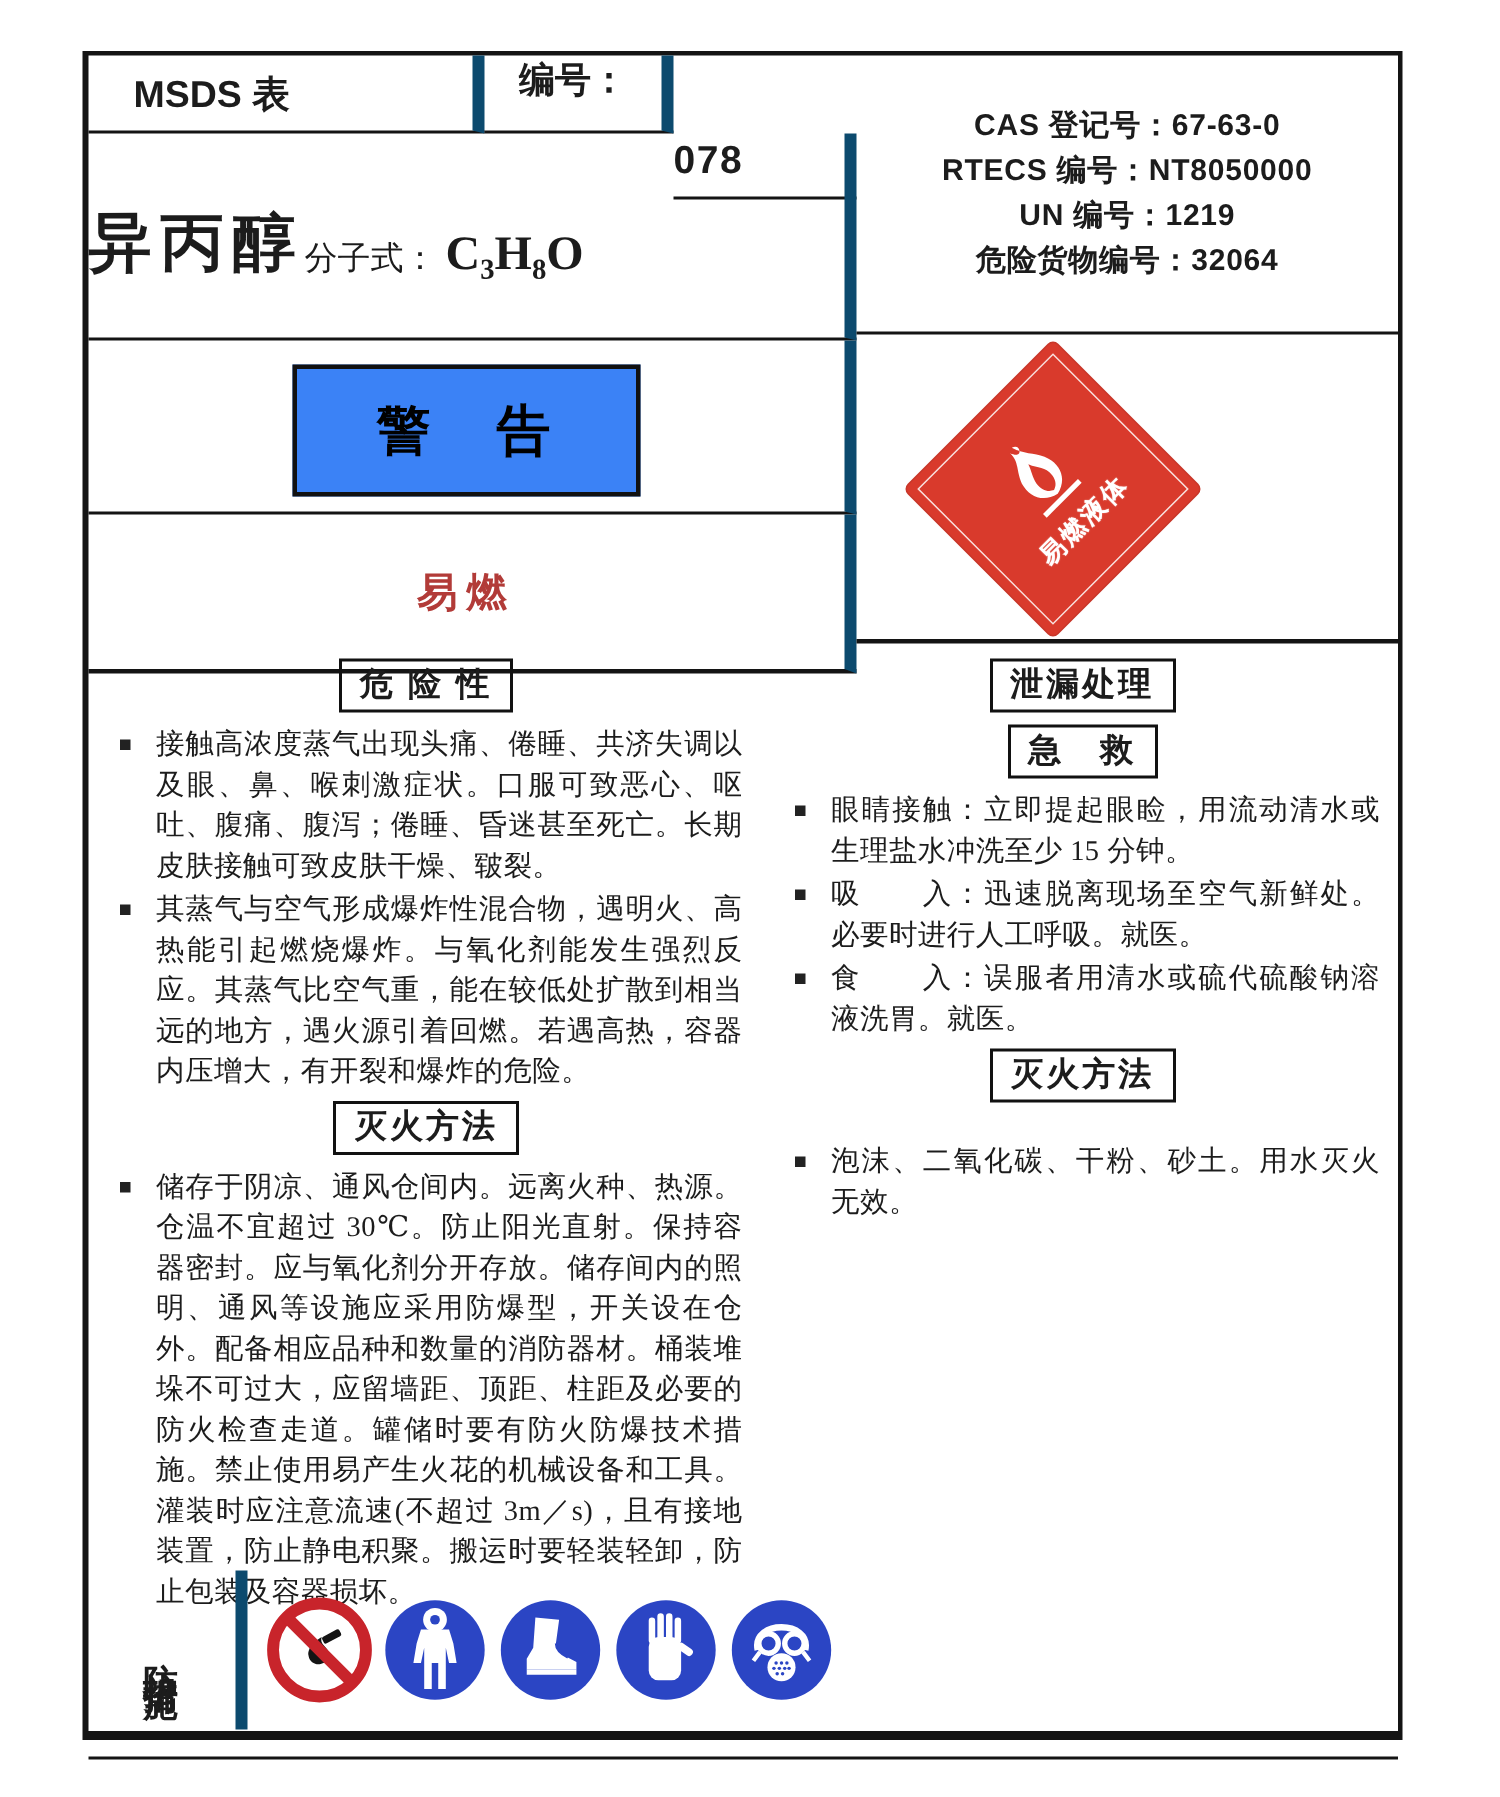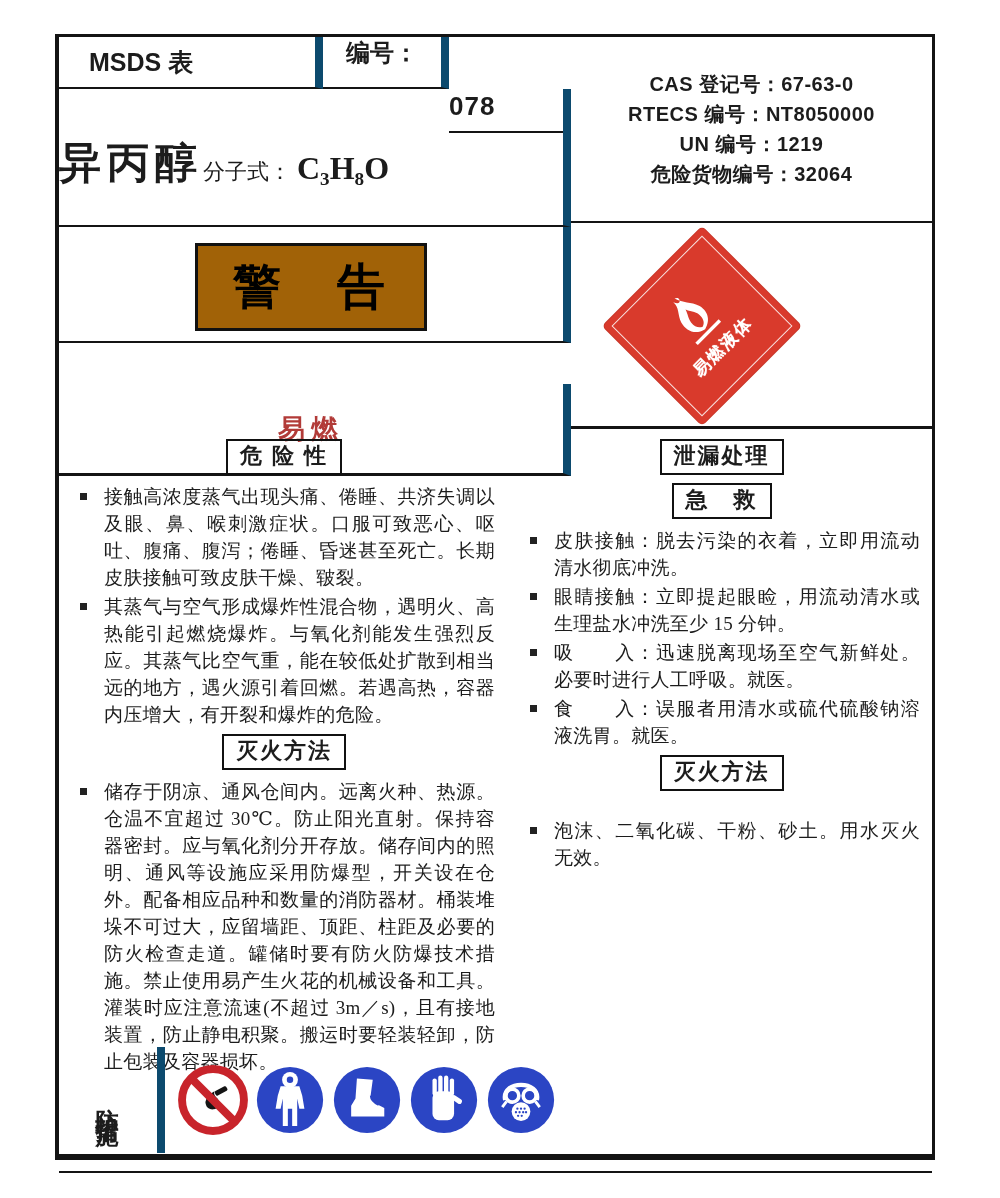--- a/index.html
+++ b/index.html
@@ -20,27 +20,27 @@
   .c-num{left:390px;top:0;width:122px;height:52px;display:flex;align-items:center;padding-left:0;
           font-family:"Liberation Sans",sans-serif;font-weight:bold;font-size:26px;letter-spacing:1px;margin-top:44px;}
   
   .c-name{left:0;top:52px;width:512px;height:138px;display:flex;flex-direction:row;align-items:center;padding-top:12px;}
   .chem-name{font-size:42px;font-weight:600;letter-spacing:6px;line-height:52px;}
   .formula-line{margin-top:10px;display:flex;align-items:baseline;}
   .formula-label{font-size:22px;}
   .formula{font-size:32px;font-weight:bold;font-family:"Liberation Serif",serif;margin-left:6px;}
   
   .c-warn{left:0;top:190px;width:512px;height:116px;display:flex;justify-content:center;}
-  .warn-box{margin-top:16px;width:232px;height:88px;background:#a16207;border:3px solid #111;
+  .warn-box{margin-top:16px;width:232px;height:88px;background:#3b82f6;border:3px solid #111;
           box-sizing:border-box;display:flex;align-items:center;justify-content:center;
-          font-family:"Liberation Sans",sans-serif;font-weight:bold;font-size:48px;letter-spacing:4px;color:#000;}
-  
-  .c-flam{left:0;top:306px;width:512px;height:92px;display:flex;align-items:center;justify-content:center;
+          font-family:"Liberation Sans",sans-serif;font-weight:bold;font-size:36px;letter-spacing:4px;color:#000;}
+  
+  .c-flam{left:0;top:306px;width:512px;height:106px;display:flex;align-items:center;justify-content:center;
           color:#b23b38;font-weight:bold;font-size:27px;letter-spacing:6px;
-          font-family:Liberation Mono, monospace;margin-top:41px;}
+          font-family:Liberation Mono, monospace;}
   
   .c-cas{left:512px;top:0;width:361px;height:186px;display:flex;flex-direction:column;align-items:center;justify-content:center;
           font-family:"Liberation Sans",sans-serif;font-weight:bold;font-size:20px;line-height:30px;letter-spacing:0.5px;}
   
   .c-diamond{left:512px;top:186px;width:361px;height:206px;}
   .diamond{position:absolute;left:61px;top:33px;width:140px;height:140px;background:#d93a2c;
           transform:rotate(45deg);border-radius:4px;box-shadow:0 0 0 1px #c8372a;}
   .diamond-inner{position:absolute;left:6px;top:6px;right:6px;bottom:6px;border:1.5px solid rgba(255,255,255,0.85);}
   .diamond-content{position:absolute;left:0;top:0;width:140px;height:140px;transform:rotate(-45deg);
           display:flex;flex-direction:column;align-items:center;justify-content:center;}
@@ -131,21 +131,20 @@
         </ul>
         <span class="sec-title">灭火方法</span>
         <ul class="bullets">
           <li>储存于阴凉、通风仓间内。远离火种、热源。仓温不宜超过 30℃。防止阳光直射。保持容器密封。应与氧化剂分开存放。储存间内的照明、通风等设施应采用防爆型，开关设在仓外。配备相应品种和数量的消防器材。桶装堆垛不可过大，应留墙距、顶距、柱距及必要的防火检查走道。罐储时要有防火防爆技术措施。禁止使用易产生火花的机械设备和工具。灌装时应注意流速(不超过 3m／s)，且有接地装置，防止静电积聚。搬运时要轻装轻卸，防止包装及容器损坏。</li>
         </ul>
       </div>
       <div class="col col-right">
         <span class="sec-title">泄漏处理</span>
         <span class="sec-title">急　救</span>
         <ul class="bullets">
-          <li>皮肤接触：脱去污染的衣着，立即用流动清水彻底冲洗。</li>
           <li>眼睛接触：立即提起眼睑，用流动清水或生理盐水冲洗至少 15 分钟。</li>
           <li>吸　　入：迅速脱离现场至空气新鲜处。必要时进行人工呼吸。就医。</li>
           <li>食　　入：误服者用清水或硫代硫酸钠溶液洗胃。就医。</li>
         </ul>
         <span class="sec-title gap-after">灭火方法</span>
         <ul class="bullets">
           <li>泡沫、二氧化碳、干粉、砂土。用水灭火无效。</li>
         </ul>
       </div>
     </div>

